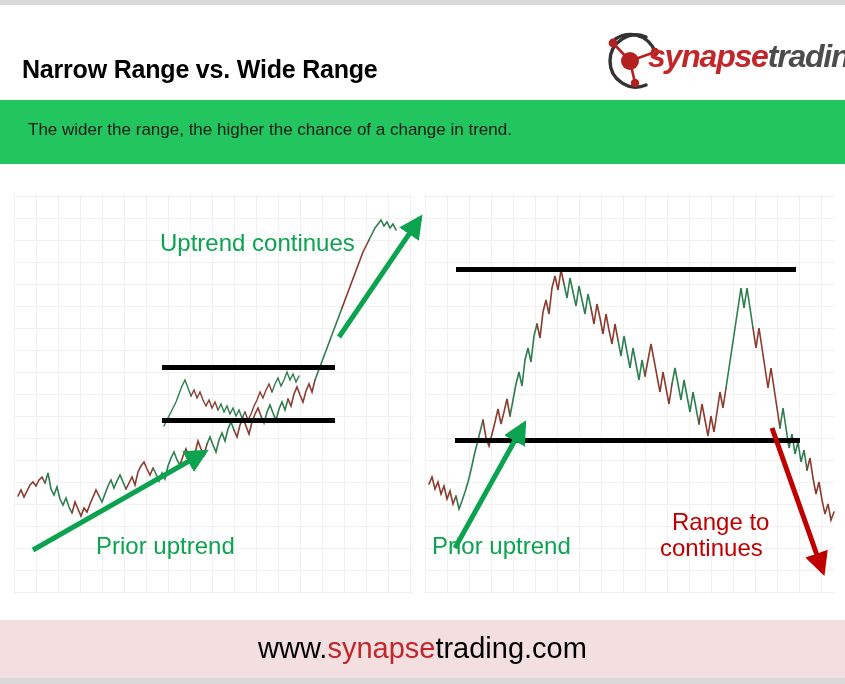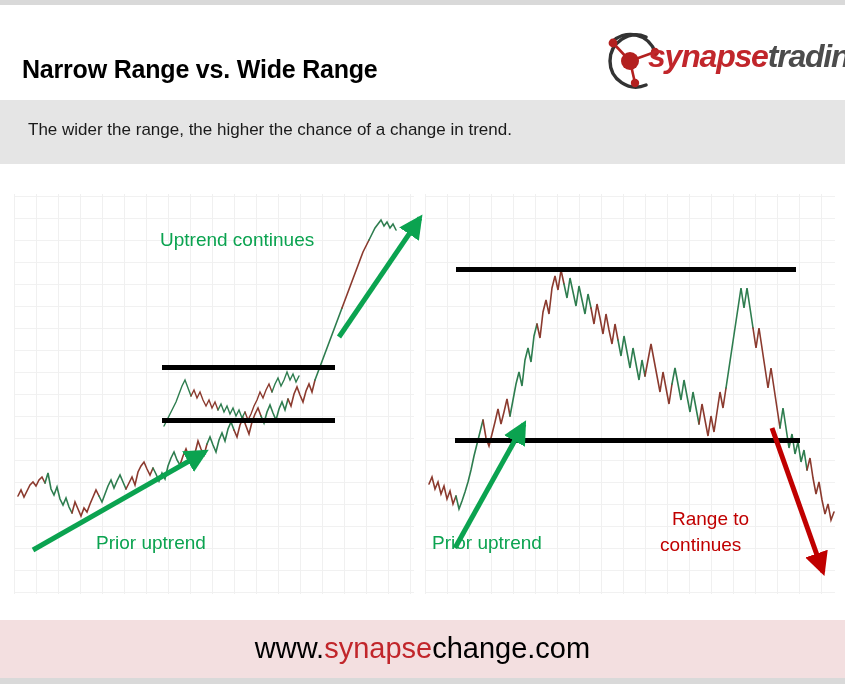--- a/index.html
+++ b/index.html
@@ -65,21 +65,21 @@
     white-space: nowrap;
   }
   .logo-synapse { color: #c1262b; }
   .logo-trading { color: #4c4c4c; }
 
   
   #subtitle-band {
     position: absolute;
     left: 0; top: 100px;
     width: 845px; height: 64px;
-    background: #e5e5e5;
+    background: #22c55e;
   }
   #subtitle-text {
     position: absolute;
     left: 28px; top: 20px;
     font-size: 17px;
     color: #1a1a1a;
     white-space: nowrap;
   }
 
   
@@ -113,21 +113,21 @@
   
   .range-line {
     position: absolute;
     height: 5px;
     background: #000000;
   }
 
   
   .annot {
     position: absolute;
-    font-size: 19px;
+    font-size: 24px;
     white-space: nowrap;
     line-height: 1.25;
   }
   .annot-green { color: #0ba350; }
   .annot-red   { color: #c00000; }
 
   
   #arrow-layer {
     position: absolute;
     left: 0; top: 0;
@@ -268,18 +268,18 @@
     <line x1="33" y1="550" x2="205" y2="452" stroke="#0ba350" stroke-width="5" marker-end="url(#arrow-green)"></line>
 
     <line x1="339" y1="337" x2="420" y2="218" stroke="#0ba350" stroke-width="5" marker-end="url(#arrow-green)"></line>
 
     <line x1="455" y1="548" x2="524" y2="424" stroke="#0ba350" stroke-width="5" marker-end="url(#arrow-green)"></line>
 
     <line x1="772" y1="428" x2="823" y2="572" stroke="#c00000" stroke-width="5" marker-end="url(#arrow-red)"></line>
   </svg>
 
   <div id="footer-band">
-    <div id="footer-text"><span>www.</span><span class="footer-red">synapse</span><span>change.com</span></div>
+    <div id="footer-text"><span>www.</span><span class="footer-red">synapse</span><span>trading.com</span></div>
   </div>
 
   <div id="bottom-edge" class="edge-strip"></div>
 
 </div>
 
 </body></html>

